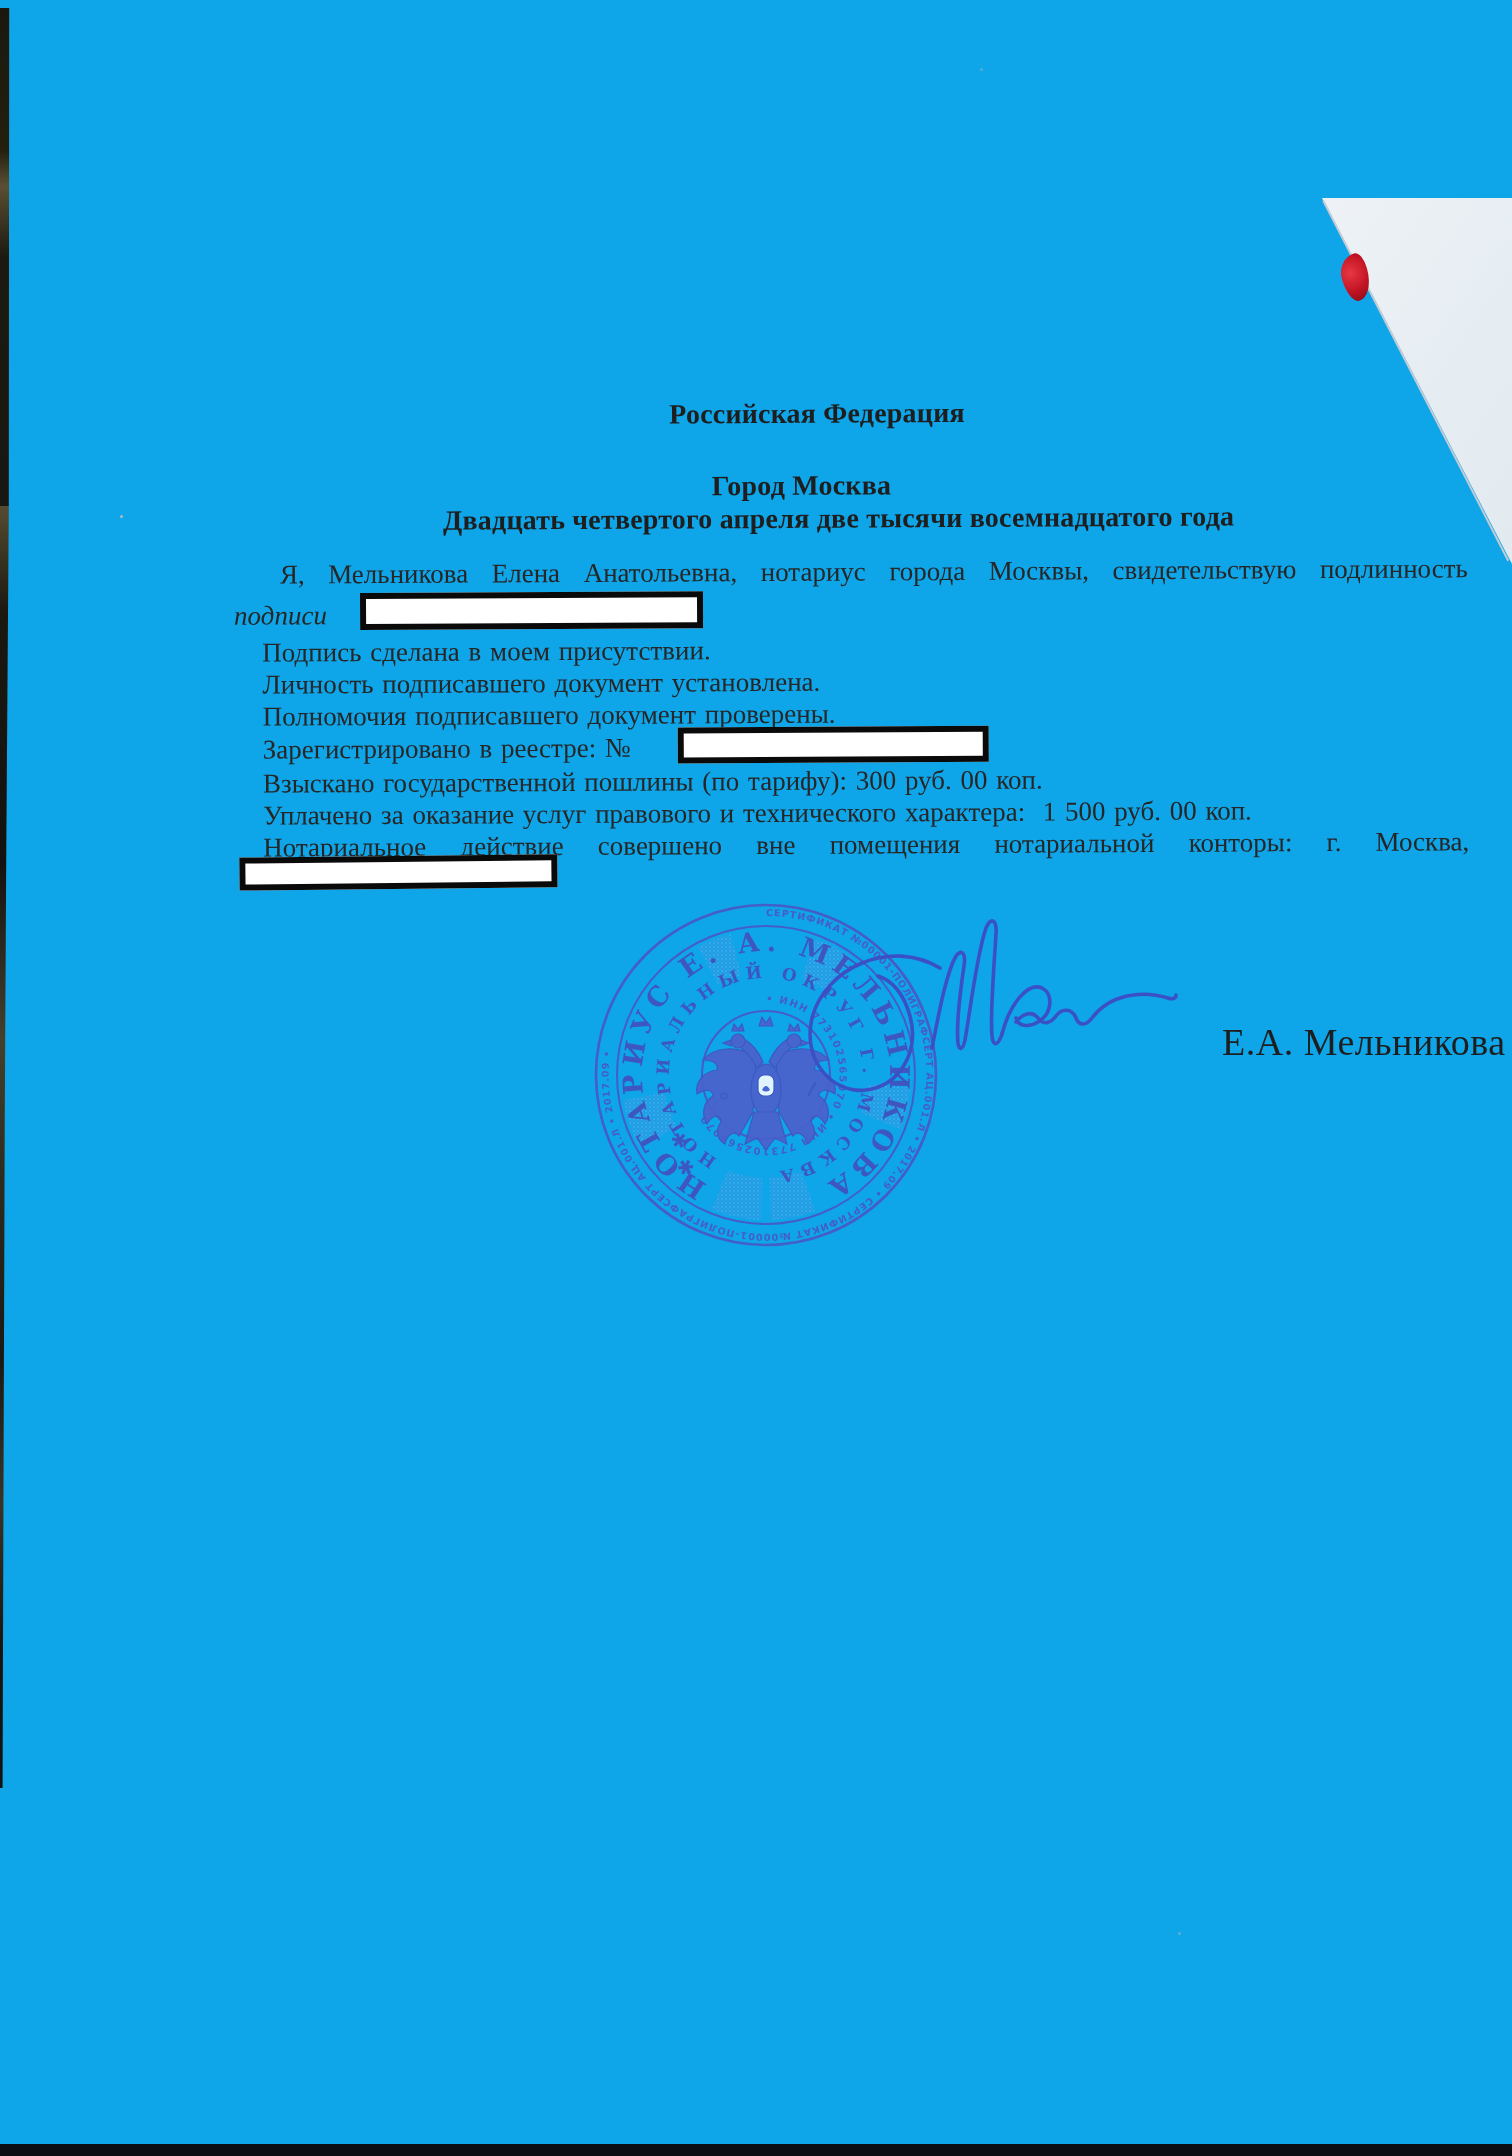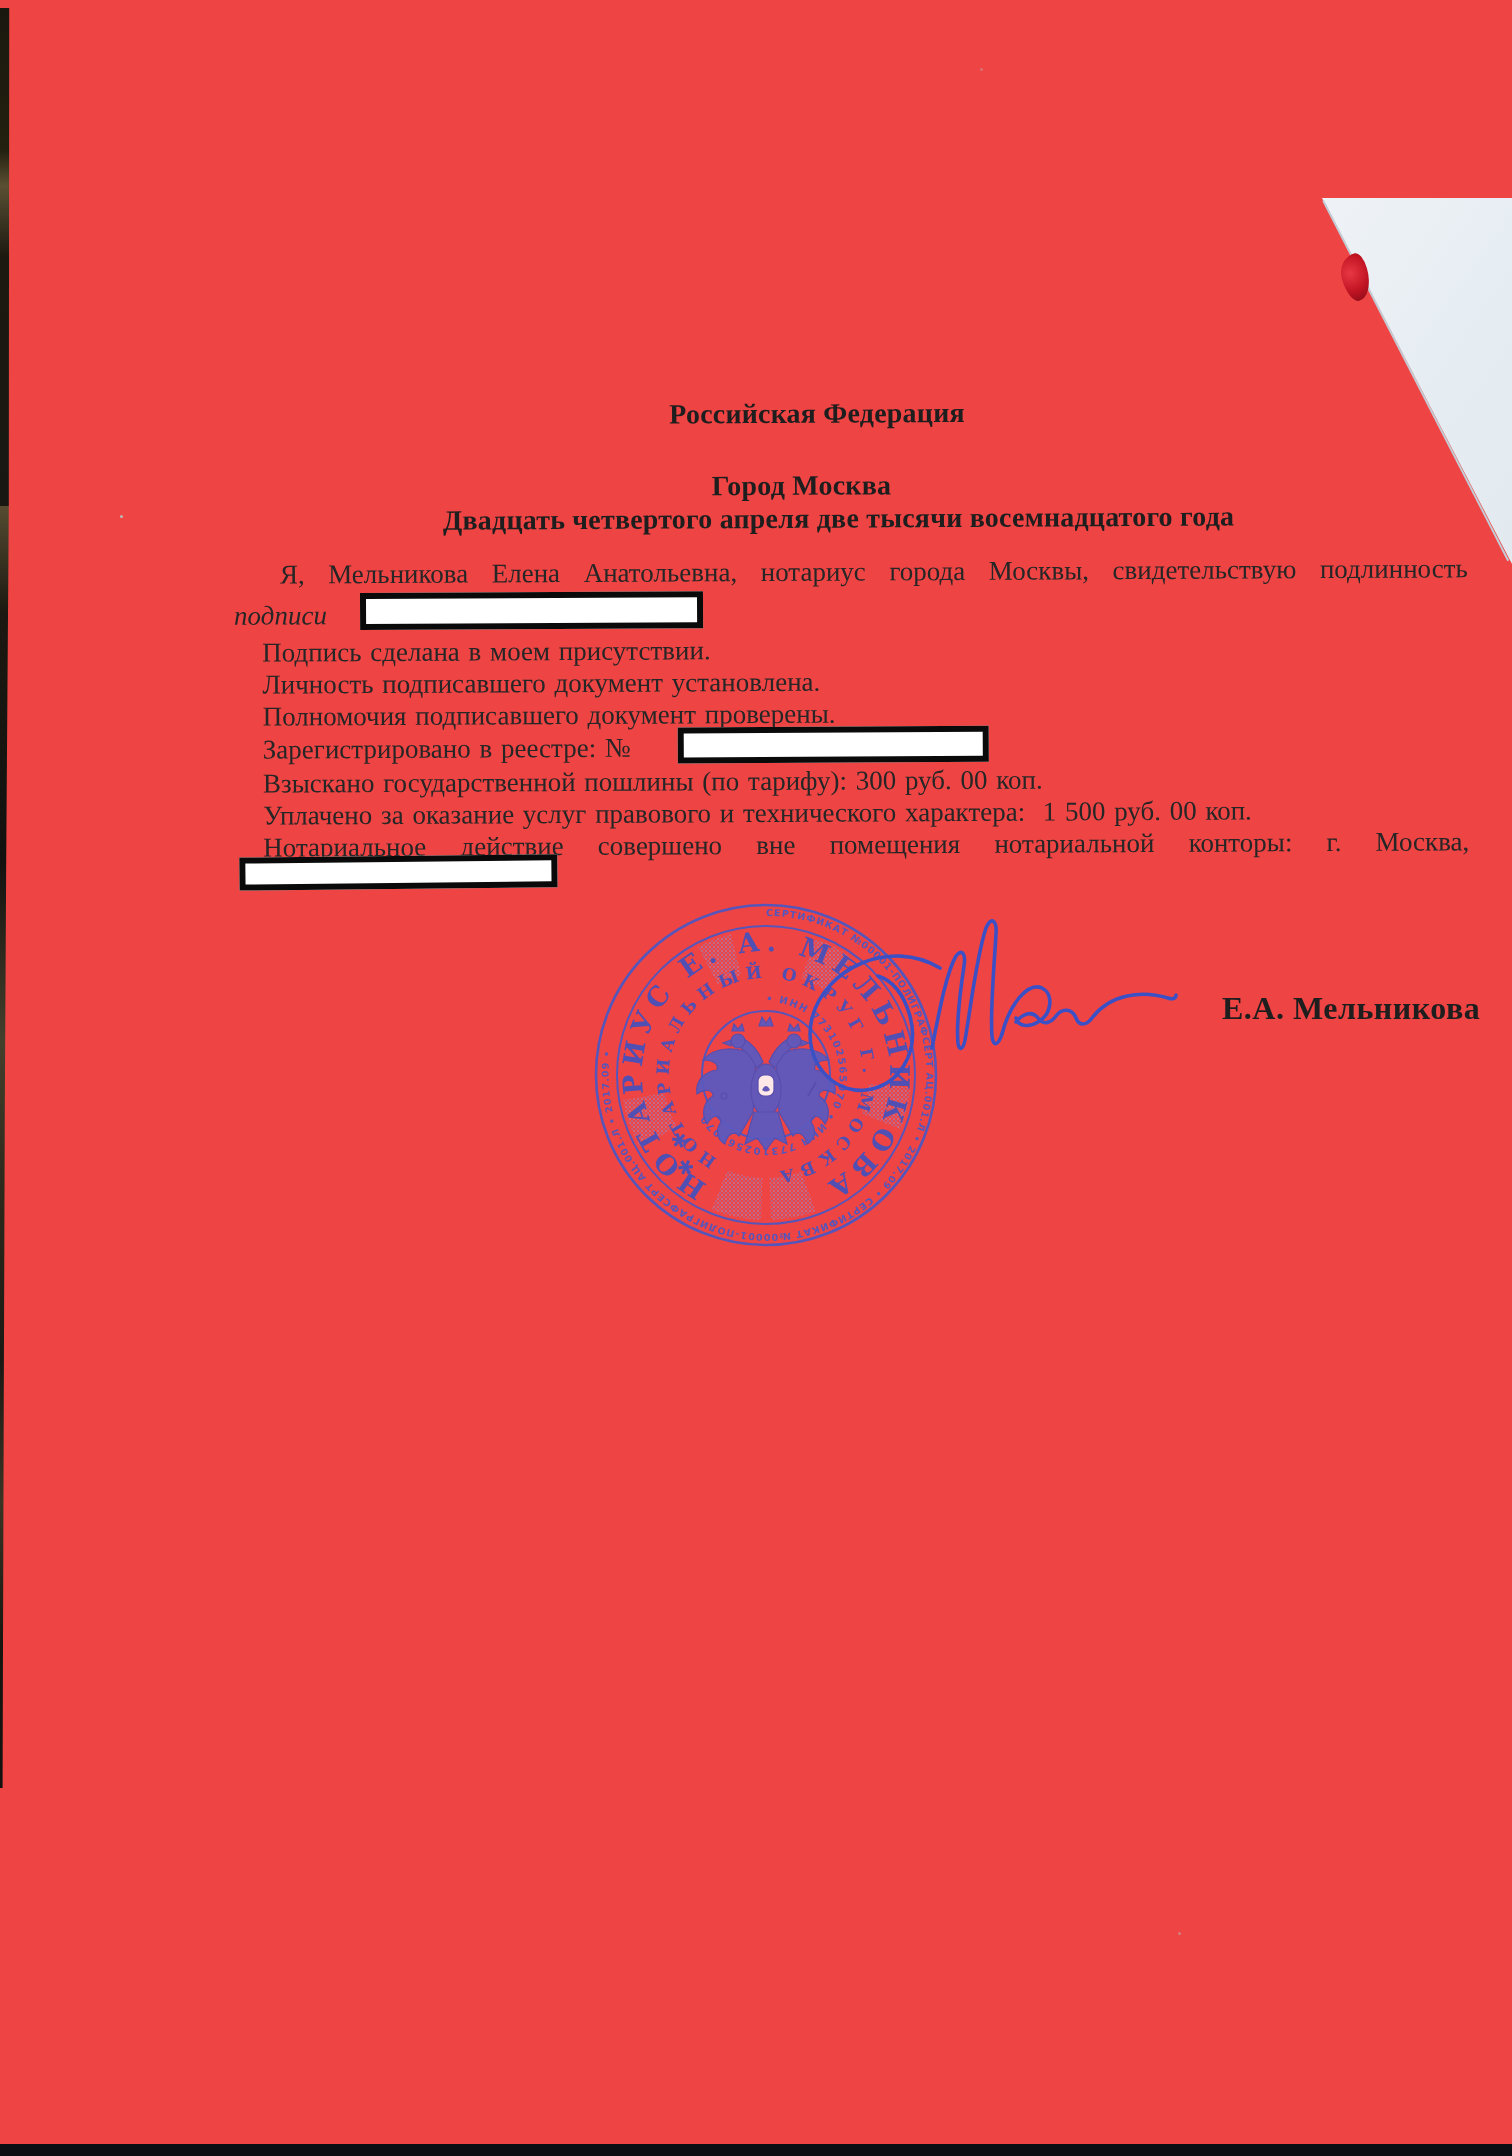--- a/index.html
+++ b/index.html
@@ -1,17 +1,17 @@
 <!DOCTYPE html>
 <html><head>
 <meta charset="utf-8">
 <style>
   html,body{margin:0;padding:0;background:#888;}
   #page{
-    position:relative;width:1512px;height:2156px;background:#ef4444;overflow:hidden;
+    position:relative;width:1512px;height:2156px;background:#0ea5e9;overflow:hidden;
     font-family:"Liberation Serif",serif;color:#232323;
   }
   
   #left-edge-bar{
     position:absolute;left:0;top:8px;width:10px;height:1780px;
     background:linear-gradient(180deg,#1a170f 0%,#23200f 8%,#5a4f33 10%,#1c1910 14%,#191712 28%,#564b31 17%,#1a1810 34%,#141210 48%,#45402c 58%,#2e2a1c 66%,#1b1914 76%,#3a3424 84%,#17150f 92%,#141210 100%);
     clip-path:polygon(0 0,92% 0,88% 28%,62% 48%,48% 62%,38% 78%,30% 92%,26% 100%,0 100%);
   }
   #bottom-edge-bar{position:absolute;left:0;top:2144px;width:1512px;height:12px;background:#0b0e12;}
   #corner-triangle{
@@ -34,21 +34,21 @@
   #text-layer{position:absolute;left:0;top:0;width:1512px;height:1200px;transform:rotate(-0.3deg);transform-origin:760px 600px;}
   .heading{position:absolute;font-weight:bold;font-size:28px;text-align:center;letter-spacing:0.2px;color:#1e1e1e;}
   .bodyline{position:absolute;font-size:27px;line-height:32px;white-space:pre;color:#262626;word-spacing:2px;}
   .justified{white-space:normal;text-align:justify;text-align-last:justify;}
   
   .redaction{position:absolute;background:#ffffff;border:6px solid #0a0a0a;box-sizing:border-box;}
   #redaction-1{left:360px;top:591px;width:343px;height:37px;}
   #redaction-2{left:677px;top:727px;width:311px;height:36px;}
   #redaction-3{left:238px;top:854px;width:318px;height:33px;transform:rotate(-0.3deg);}
   
-  #typed-name{position:absolute;left:1222px;top:990px;font-size:32px;font-weight:bold;color:#1e1e1e;letter-spacing:0.5px;}
+  #typed-name{position:absolute;left:1222px;top:1020px;font-size:38px;font-weight:normal;color:#1e1e1e;letter-spacing:0.5px;}
   #seal-svg{position:absolute;left:591px;top:900px;opacity:0.92;filter:blur(0.2px);}
   #signature-svg{position:absolute;left:780px;top:898px;}
   .sealtext{font-family:"DejaVu Serif","Liberation Serif",serif;font-weight:bold;}
   .sealmicro{font-family:"DejaVu Sans","Liberation Sans",sans-serif;font-weight:bold;}
 </style>
 </head>
 <body>
 
 <div id="page">
 

